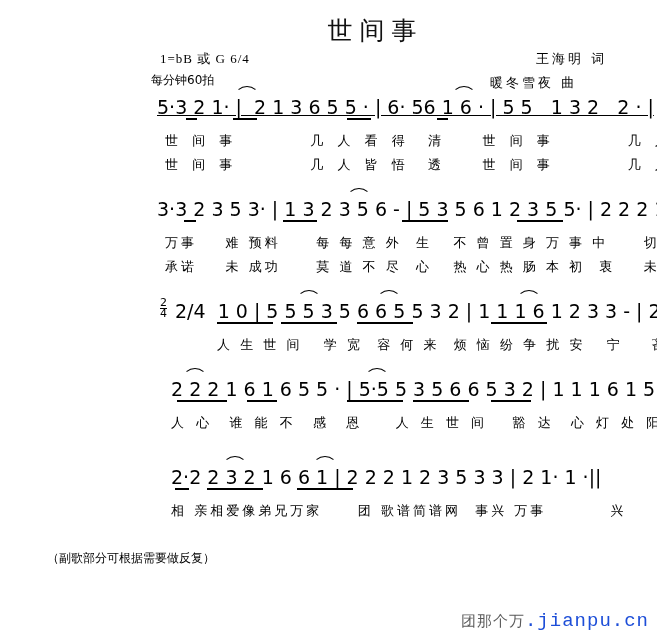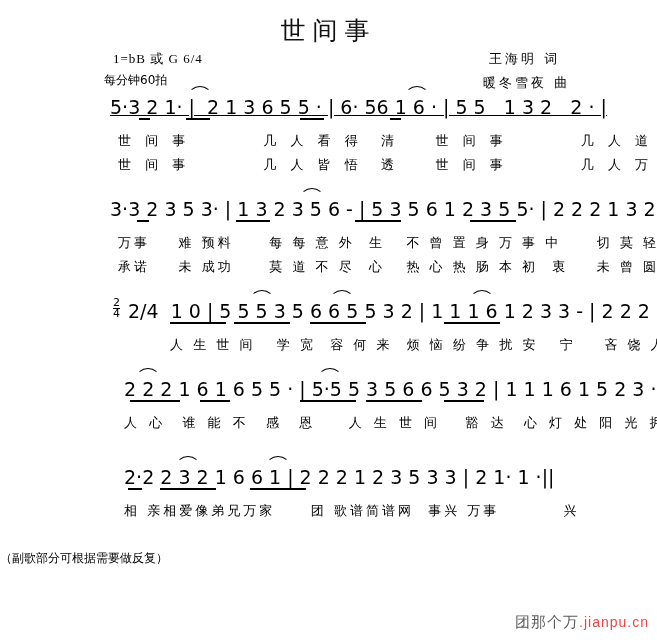--- a/index.html
+++ b/index.html
@@ -12,20 +12,21 @@
     height: 640px;
     position: relative;
     font-family: "Liberation Sans", sans-serif;
     color: #000000;
     overflow: hidden;
   }
 
   .sheet {
     position: absolute;
     inset: 0;
+    margin-left: 47px;
   }
 
   
   .title {
     position: absolute;
     top: 14px;
     left: 0;
     width: 657px;
     text-align: center;
     font-family: "DejaVu Sans", sans-serif;
@@ -55,21 +56,21 @@
     position: absolute;
     top: 50px;
     left: 489px;
     font-size: 13px;
     font-family: "DejaVu Sans", sans-serif;
     letter-spacing: 3px;
   }
   .composer {
     position: absolute;
     top: 74px;
-    left: 483px;
+    left: 443px;
     font-size: 13px;
     font-family: "DejaVu Sans", sans-serif;
     letter-spacing: 3px;
   }
 
   
   .system {
     position: absolute;
     left: 0;
     width: 657px;
@@ -136,23 +137,23 @@
   .watermark {
     position: absolute;
     right: 8px;
     bottom: 8px;
     font-size: 15px;
     font-family: "DejaVu Sans", sans-serif;
     color: #5a5a5a;
     letter-spacing: 1px;
   }
   .watermark .dotcom {
-    font-family: Liberation Sans, sans-serif;
-    font-size: 14px;
-    color: #ef4444;
+    font-family: Liberation Mono, monospace;
+    font-size: 19px;
+    color: #1d4ed8;
   }
 </style>
 </head>
 <body>
 
 <div class="sheet">
 
   <div class="title">世间事</div>
 
   <div class="key-sig">1=bB 或 G  6/4</div>

